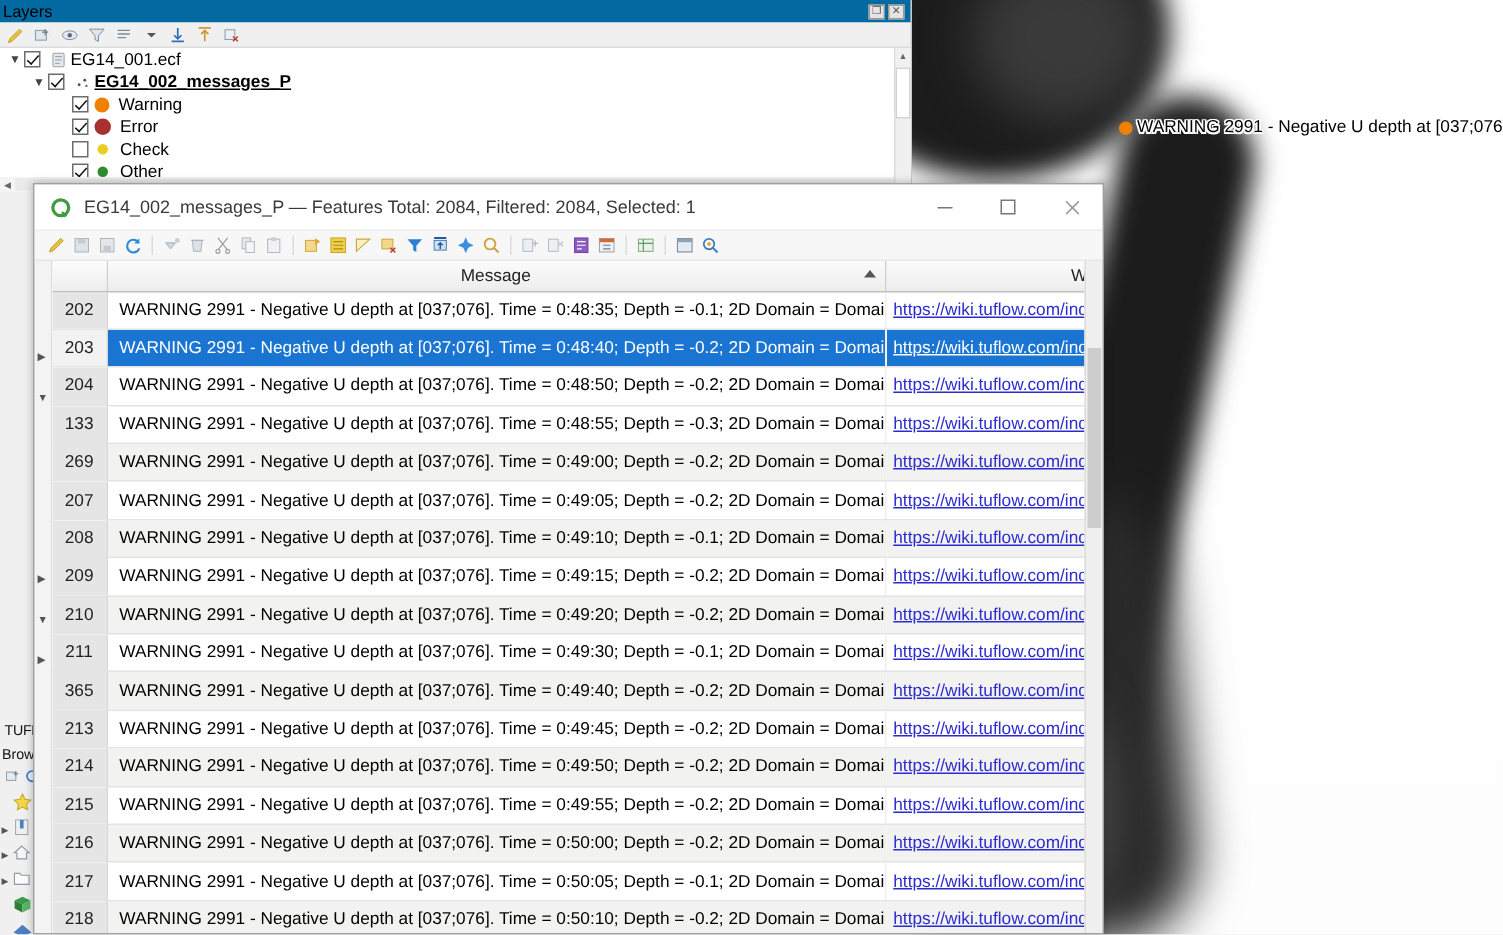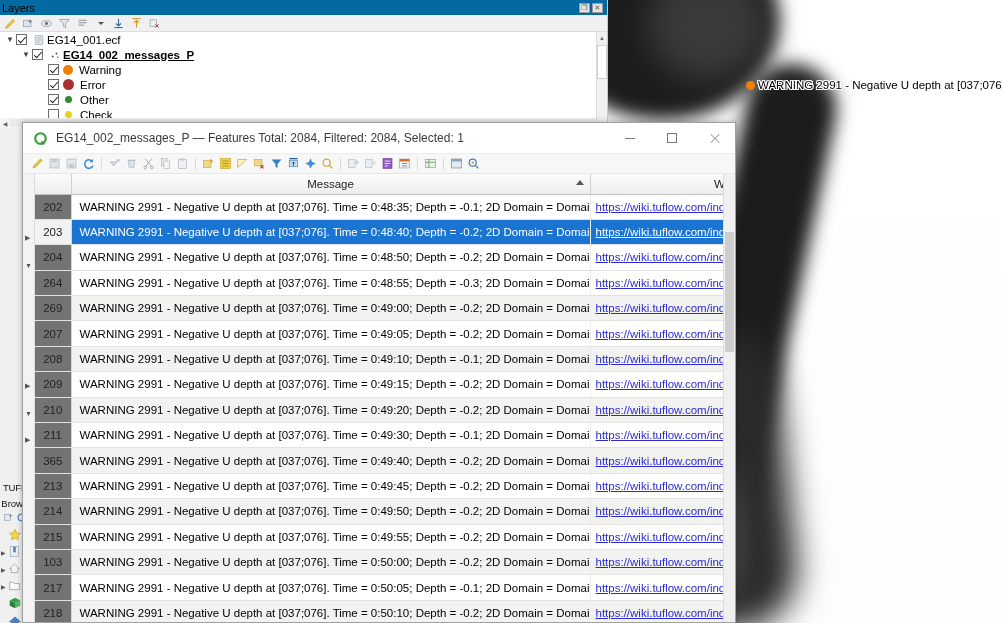--- a/index.html
+++ b/index.html
@@ -253,21 +253,21 @@
   table.grid td {
     height: 25.4px;
     font-size: 11.5px;
     border-bottom: 1px solid #e3e3e3;
     white-space: nowrap;
     overflow: hidden;
   }
   td.rowno {
     width: 36px;
     text-align: center;
-    background: #737373;
+    background: #e5e5e5;
     border-right: 1px solid #d6d6d6;
     color: #222;
   }
   td.msgcell { padding-left: 8px; border-right: 1px solid #eee; }
   td.wikicell {
     padding-left: 5px;
     color: #2b2bd0;
     text-decoration: underline;
   }
   tr.alt td.msgcell, tr.alt td.wikicell { background: #f2f2f0; }
@@ -399,28 +399,28 @@
         <span class="cbx checked"></span>
         <span class="symb warning"></span>
         <span>Warning</span>
       </div>
       <div class="tree-row indent3">
         <span class="cbx checked"></span>
         <span class="symb error"></span>
         <span>Error</span>
       </div>
       <div class="tree-row indent3">
+        <span class="cbx"></span>
+        <span class="symb check"></span>
+        <span>Check</span>
+      </div>
+      <div class="tree-row indent3">
         <span class="cbx checked"></span>
         <span class="symb other"></span>
         <span>Other</span>
-      </div>
-      <div class="tree-row indent3">
-        <span class="cbx"></span>
-        <span class="symb check"></span>
-        <span>Check</span>
       </div>
 
       <div id="layers-hscroll-row">
         <span class="arrow">◀</span>
         <span class="track">
           <span class="thumb"></span>
         </span>
       </div>
     </div>
 
@@ -709,21 +709,21 @@
                 <td class="rowno">203</td>
                 <td class="msgcell">WARNING 2991 - Negative U depth at [037;076].  Time = 0:48:40; Depth = -0.2; 2D Domain = Domain_001</td>
                 <td class="wikicell">https://wiki.tuflow.com/index.php?title=</td>
               </tr>
               <tr>
                 <td class="rowno">204</td>
                 <td class="msgcell">WARNING 2991 - Negative U depth at [037;076].  Time = 0:48:50; Depth = -0.2; 2D Domain = Domain_001</td>
                 <td class="wikicell">https://wiki.tuflow.com/index.php?title=</td>
               </tr>
               <tr>
-                <td class="rowno">264</td>
+                <td class="rowno">133</td>
                 <td class="msgcell">WARNING 2991 - Negative U depth at [037;076].  Time = 0:48:55; Depth = -0.3; 2D Domain = Domain_001</td>
                 <td class="wikicell">https://wiki.tuflow.com/index.php?title=</td>
               </tr>
               <tr class="alt">
                 <td class="rowno">269</td>
                 <td class="msgcell">WARNING 2991 - Negative U depth at [037;076].  Time = 0:49:00; Depth = -0.2; 2D Domain = Domain_001</td>
                 <td class="wikicell">https://wiki.tuflow.com/index.php?title=</td>
               </tr>
               <tr>
                 <td class="rowno">207</td>
@@ -764,21 +764,21 @@
                 <td class="rowno">214</td>
                 <td class="msgcell">WARNING 2991 - Negative U depth at [037;076].  Time = 0:49:50; Depth = -0.2; 2D Domain = Domain_001</td>
                 <td class="wikicell">https://wiki.tuflow.com/index.php?title=</td>
               </tr>
               <tr>
                 <td class="rowno">215</td>
                 <td class="msgcell">WARNING 2991 - Negative U depth at [037;076].  Time = 0:49:55; Depth = -0.2; 2D Domain = Domain_001</td>
                 <td class="wikicell">https://wiki.tuflow.com/index.php?title=</td>
               </tr>
               <tr class="alt">
-                <td class="rowno">103</td>
+                <td class="rowno">216</td>
                 <td class="msgcell">WARNING 2991 - Negative U depth at [037;076].  Time = 0:50:00; Depth = -0.2; 2D Domain = Domain_001</td>
                 <td class="wikicell">https://wiki.tuflow.com/index.php?title=</td>
               </tr>
               <tr>
                 <td class="rowno">217</td>
                 <td class="msgcell">WARNING 2991 - Negative U depth at [037;076].  Time = 0:50:05; Depth = -0.1; 2D Domain = Domain_001</td>
                 <td class="wikicell">https://wiki.tuflow.com/index.php?title=</td>
               </tr>
               <tr class="alt">
                 <td class="rowno">218</td>

